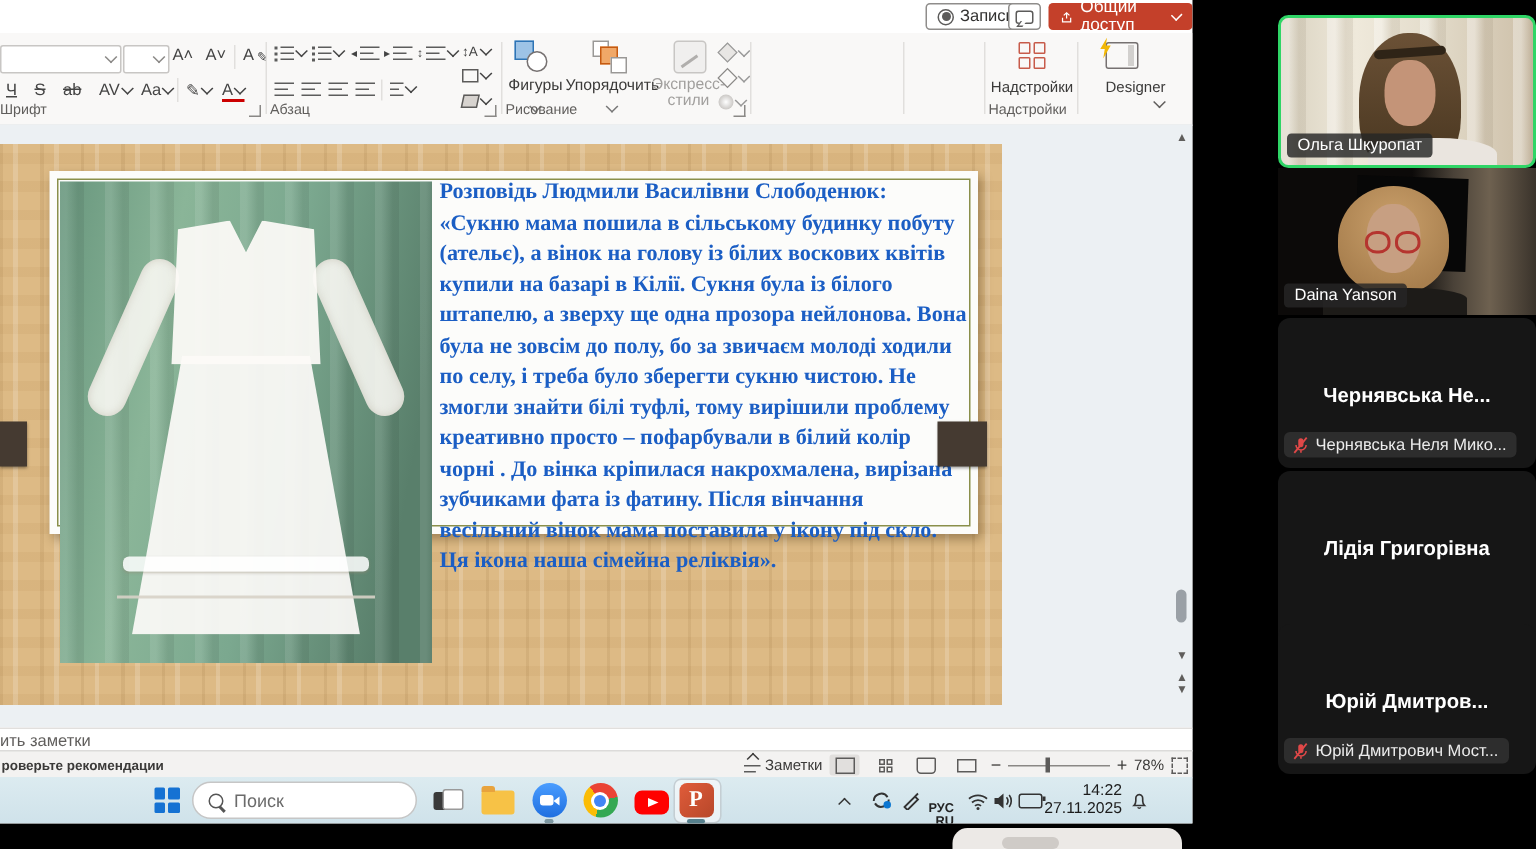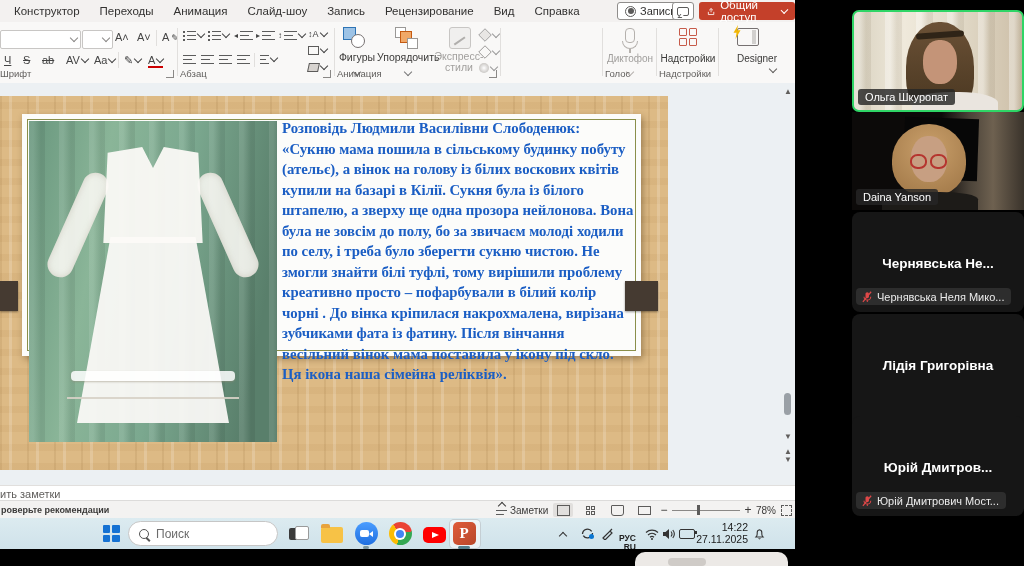--- a/index.html
+++ b/index.html
@@ -43,21 +43,21 @@
   .grid4 span{border:1.6px solid #c75b4a;border-radius:1px}
   .micbody{width:8px;height:13px;border:1.6px solid #b5b1ad;border-radius:4px}
   .micarc{width:14px;height:7px;border:1.6px solid #b5b1ad;border-top:none;border-radius:0 0 8px 8px;margin-top:-2px}
   .micstem{width:1.6px;height:4px;background:#b5b1ad}
   
   .canvas{left:0;top:83px;width:795px;height:402px;background:#ecf0f3}
   .slide{left:0;top:13px;width:668px;height:374px;background:#ddba85;overflow:hidden;
     background-image:
       repeating-linear-gradient(90deg, rgba(122,82,30,.10) 0 2px, rgba(0,0,0,0) 2px 9px, rgba(255,255,255,.18) 9px 12px, rgba(0,0,0,0) 12px 27px),
       repeating-linear-gradient(0deg, rgba(160,110,50,.08) 0 7px, rgba(0,0,0,0) 7px 19px)}
-  .card{left:22px;top:18px;width:619px;height:242px;background:#fcfcfa;box-shadow:2px 3px 7px rgba(60,40,10,.4)}
+  .card{left:33px;top:18px;width:619px;height:242px;background:#fcfcfa;box-shadow:2px 3px 7px rgba(60,40,10,.4)}
   .card-border{position:absolute;inset:5px;border:1px solid #8a8f4a;pointer-events:none}
   .photo{left:7px;top:7px;width:248px;height:321px;overflow:hidden;
     background:linear-gradient(100deg,#69977e 0%,#8ab598 28%,#7ba88f 55%,#597f6b 88%)}
   .photo .folds{position:absolute;inset:0;background:repeating-linear-gradient(90deg, rgba(255,255,255,.10) 0 4px, rgba(0,0,0,.07) 12px 16px, rgba(0,0,0,0) 16px 30px)}
   .dress{left:34px;top:24px;width:180px;height:284px}
   .sleeve{position:absolute;width:26px;height:112px;background:rgba(250,248,244,.88);border-radius:13px;box-shadow:inset 0 0 6px rgba(160,150,130,.35)}
   .bodice{position:absolute;left:36px;top:2px;width:108px;height:96px;background:rgba(252,250,247,.94);
     clip-path:polygon(8% 6%,40% 0,50% 22%,60% 0,92% 6%,96% 100%,4% 100%)}
   .skirt{position:absolute;left:14px;top:92px;width:152px;height:186px;background:rgba(252,250,247,.93);
     clip-path:polygon(22% 0,78% 0,100% 100%,0 100%)}
@@ -125,30 +125,20 @@
   .atile{background:#161616;border-radius:8px}
   .aname{position:absolute;left:0;top:44px;width:100%;text-align:center;color:#fff;font-weight:bold;font-size:13.5px;white-space:nowrap}
   .apill{position:absolute;left:4px;bottom:7px;max-width:163px;background:#2d2d2d;color:#ececec;font-size:11px;padding:2.5px 7px 2.5px 5px;border-radius:4px;display:flex;align-items:center;gap:4px;white-space:nowrap;overflow:hidden;box-sizing:border-box}
   .micoff{flex:none}
 </style>
 </head>
 <body>
 
 <div id="shared" class="a">
 
-  <div class="a ppt-tabs">
-    <span class="ppt-tab">Конструктор</span>
-    <span class="ppt-tab">Переходы</span>
-    <span class="ppt-tab">Анимация</span>
-    <span class="ppt-tab">Слайд-шоу</span>
-    <span class="ppt-tab">Запись</span>
-    <span class="ppt-tab">Рецензирование</span>
-    <span class="ppt-tab">Вид</span>
-    <span class="ppt-tab">Справка</span>
-  </div>
   <div class="a btn-record">
     <span class="rec-dot"></span>
     <span>Запись</span>
   </div>
   <div class="a btn-comment">
       <span class="cm-ic"></span>
     </div>
   <div class="a btn-share">
     <svg width="11" height="11" viewBox="0 0 12 12">
         <path d="M3.2 4.2 6 1.6 8.8 4.2M6 1.8 V7.2" stroke="#fff" stroke-width="1.2" fill="none"></path>
@@ -269,37 +259,27 @@
           <span class="chev" style="color:#999"></span>
         </div>
       <div class="a gbtn" style="left:142px;top:24px">
           <span style="width:10px;height:10px;border:1.6px solid #8a8886;transform:rotate(45deg) scale(.8);display:inline-block"></span>
           <span class="chev" style="color:#999"></span>
         </div>
       <div class="a gbtn" style="left:142px;top:41px">
           <span style="width:10px;height:10px;border-radius:50%;background:radial-gradient(#fff,#b5b1ad);display:inline-block"></span>
           <span class="chev" style="color:#999"></span>
         </div>
-      <div class="rg-label" style="width:120px">Анимация</div>
+      <div class="rg-label" style="width:120px">Рисование</div>
       <div class="launcher" style="left:152px"></div>
     </div>
     <div class="rg-div" style="left:500px"></div>
 
     <div class="rg-div" style="left:602px"></div>
 
-    <div class="rg" style="left:605px;width:50px">
-      <div class="a" style="left:17px;top:6px;display:flex;flex-direction:column;align-items:center">
-        <span class="micbody"></span>
-          <span class="micarc"></span>
-          <span class="micstem"></span>
-      </div>
-      <div class="a" style="left:0;top:31px;width:50px;text-align:center;color:#a19f9d;font-size:10px">Диктофон</div>
-      <div class="a" style="left:22px;top:43px"><span class="chev" style="color:#b5b1ad"></span></div>
-      <div class="rg-label">Голос</div>
-    </div>
     <div class="rg-div" style="left:656px"></div>
 
     <div class="rg" style="left:659px;width:58px">
       <div class="a grid4" style="left:20px;top:6px">
           <span></span>
           <span></span>
           <span></span>
           <span></span>
         </div>
       <div class="a" style="left:0;top:31px;width:58px;text-align:center;font-size:10px">Надстройки</div>

